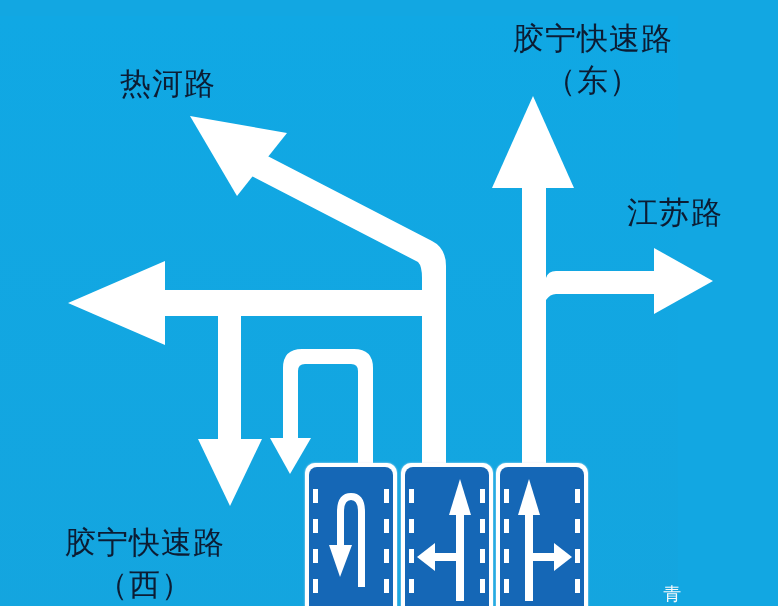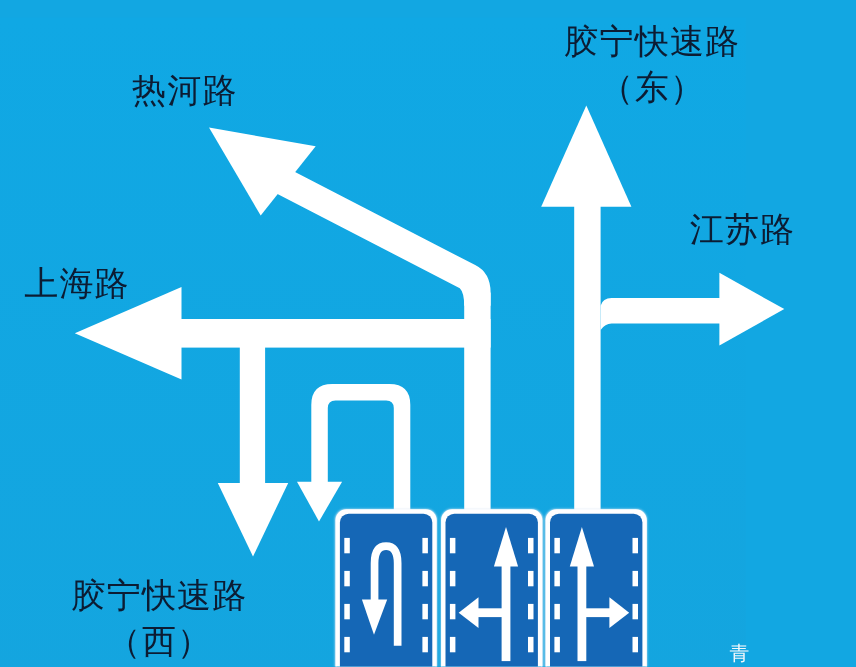--- a/index.html
+++ b/index.html
@@ -52,22 +52,21 @@
         <polygon points="713,265 654,232 654,298"></polygon>
       </g>
     </g>
   </svg>
 
   <div class="label" style="left:488px;top:4px;width:210px;">
     <div>胶宁快速路</div>
     <div style="margin-top:6px;">（东）</div>
   </div>
   <div class="label" style="left:120px;top:52px;font-family:Liberation Mono, monospace;">热河路</div>
-  <div class="label" style="left:22px;top:224px;">上海路</div>
-  <div class="label" style="left:627px;top:178px;font-family:Liberation Mono, monospace;">江苏路</div>
+  <div class="label" style="left:627px;top:178px;">江苏路</div>
   <div class="label" style="left:40px;top:508px;width:210px;">
     <div>胶宁快速路</div>
     <div style="margin-top:6px;">（西）</div>
   </div>
 
   <div class="sign" style="left:305px;">
     <div class="face">
       <svg width="84" height="146" viewBox="0 0 84 146">
         <g fill="#fff">
           <rect x="4" y="22" width="5" height="14"></rect>

